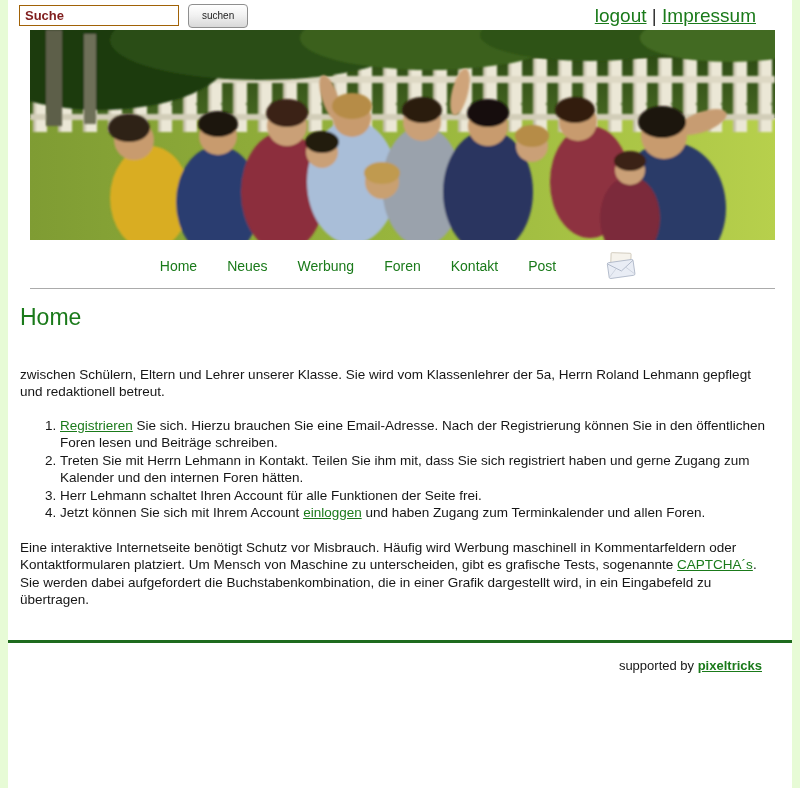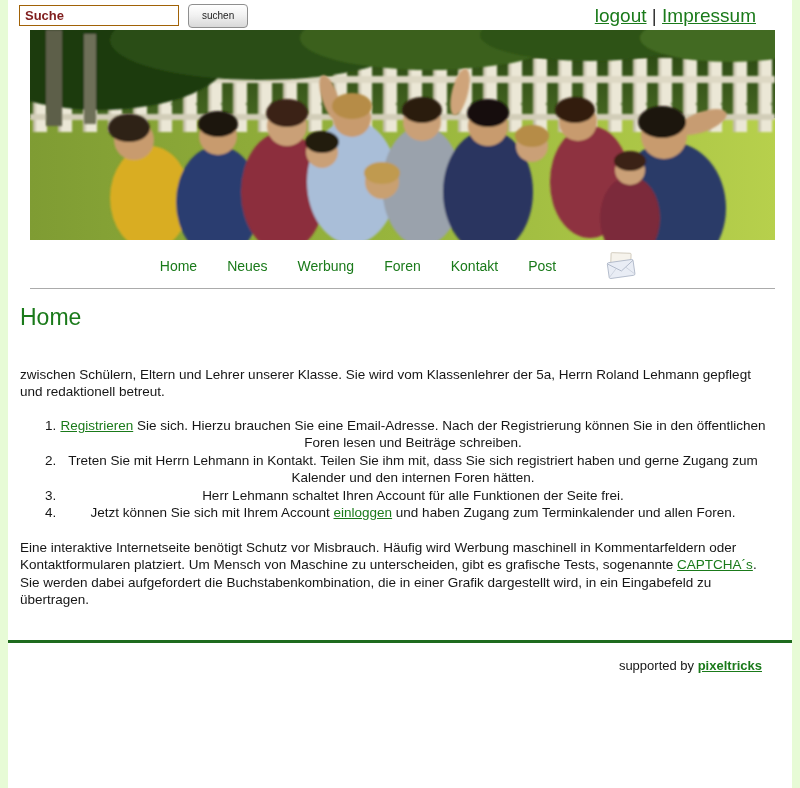--- a/index.html
+++ b/index.html
@@ -80,21 +80,21 @@
     color: #161616;
   }
   .content h1 {
     color: #1a7a1a;
     font-size: 23px;
     font-weight: normal;
     margin: 14px 0 0;
     line-height: 28px;
   }
   .content p { margin: 17px 0 0; }
-  .content ol { margin: 16px 0 12px; padding-left: 40px; text-align: center; }
+  .content ol { margin: 16px 0 12px; padding-left: 40px; }
   .content li { margin: 0; }
   .footer-rule {
     border: none;
     border-top: 3px solid #1e6b1e;
     margin: 31px 0 0;
   }
   .footer {
     text-align: right;
     padding: 15px 30px 10px 0;
     font-size: 13px;

